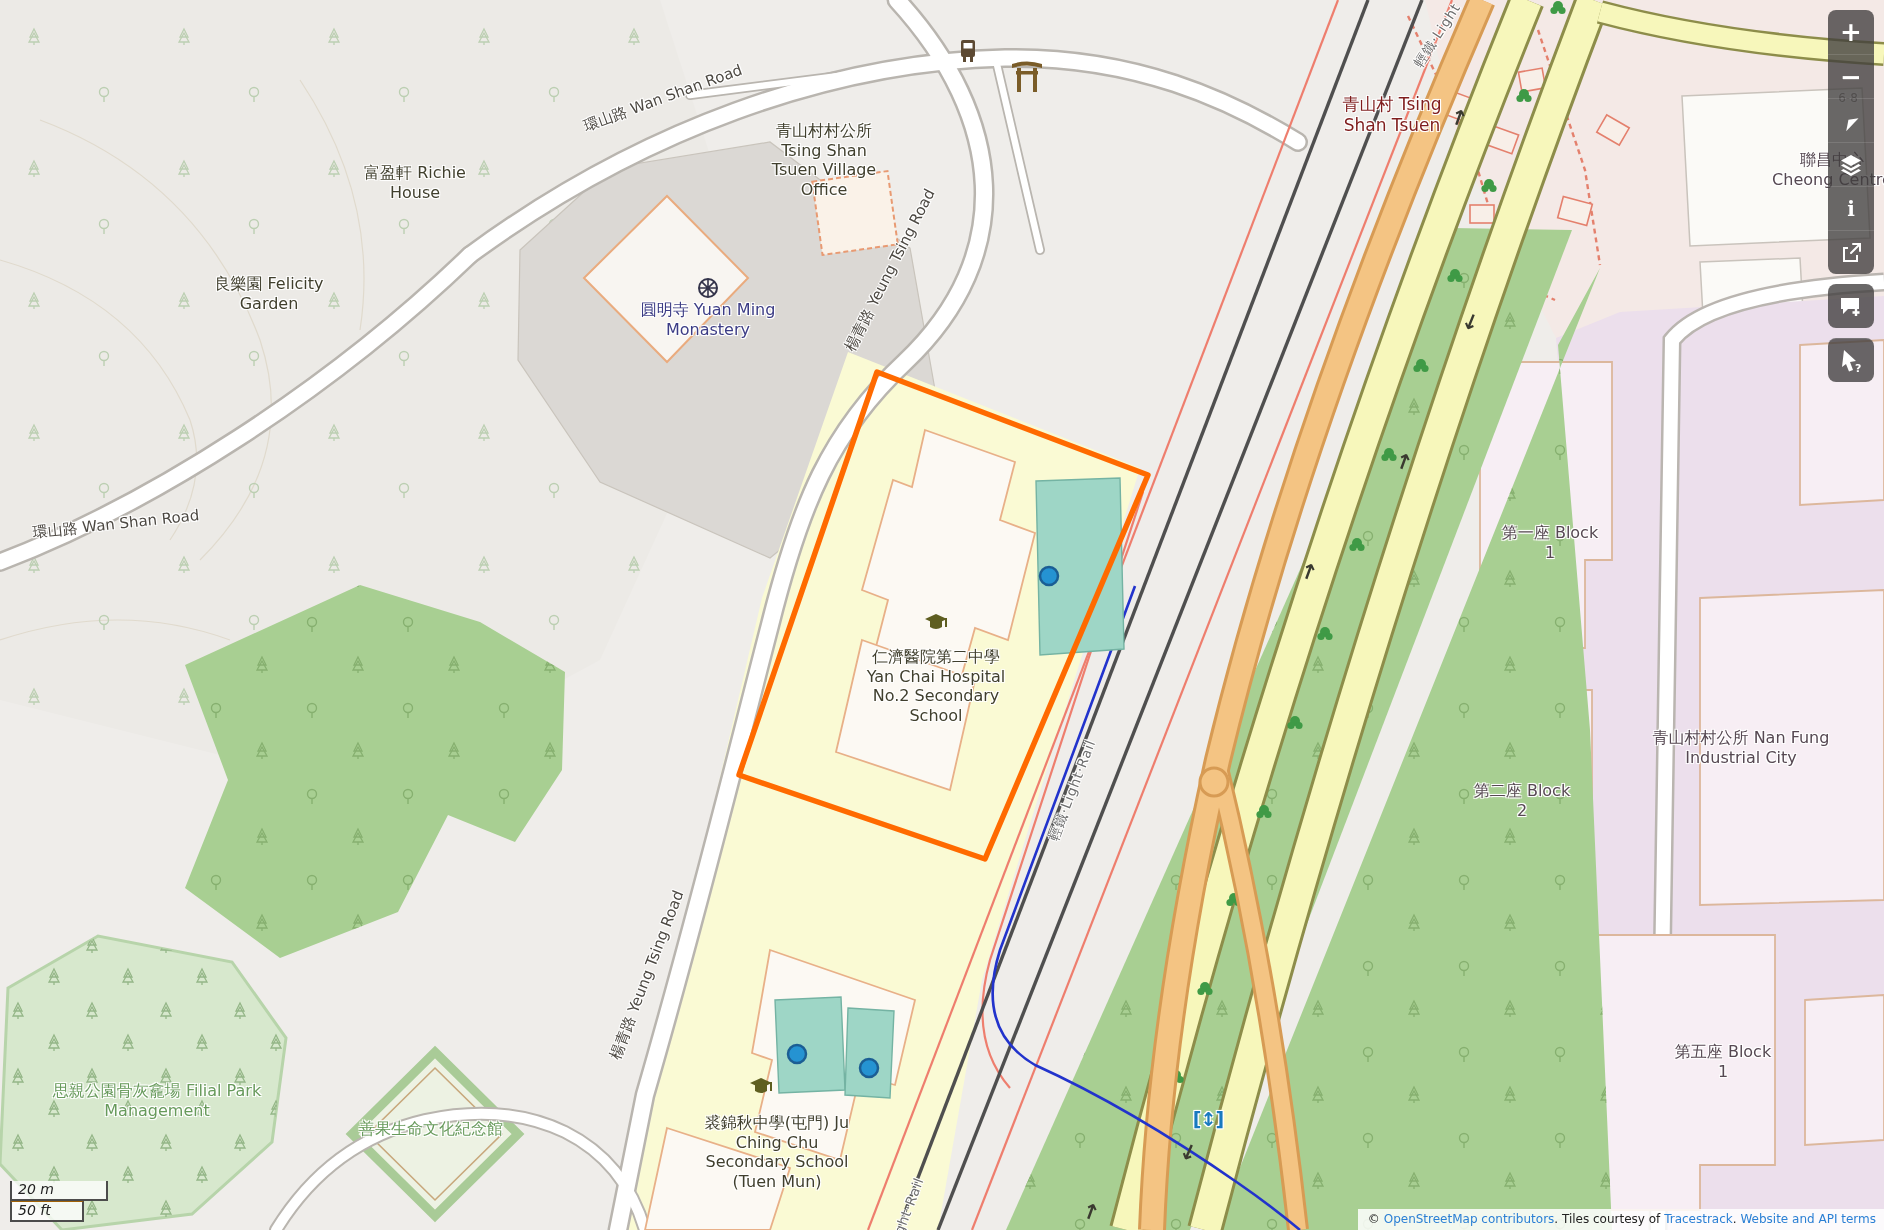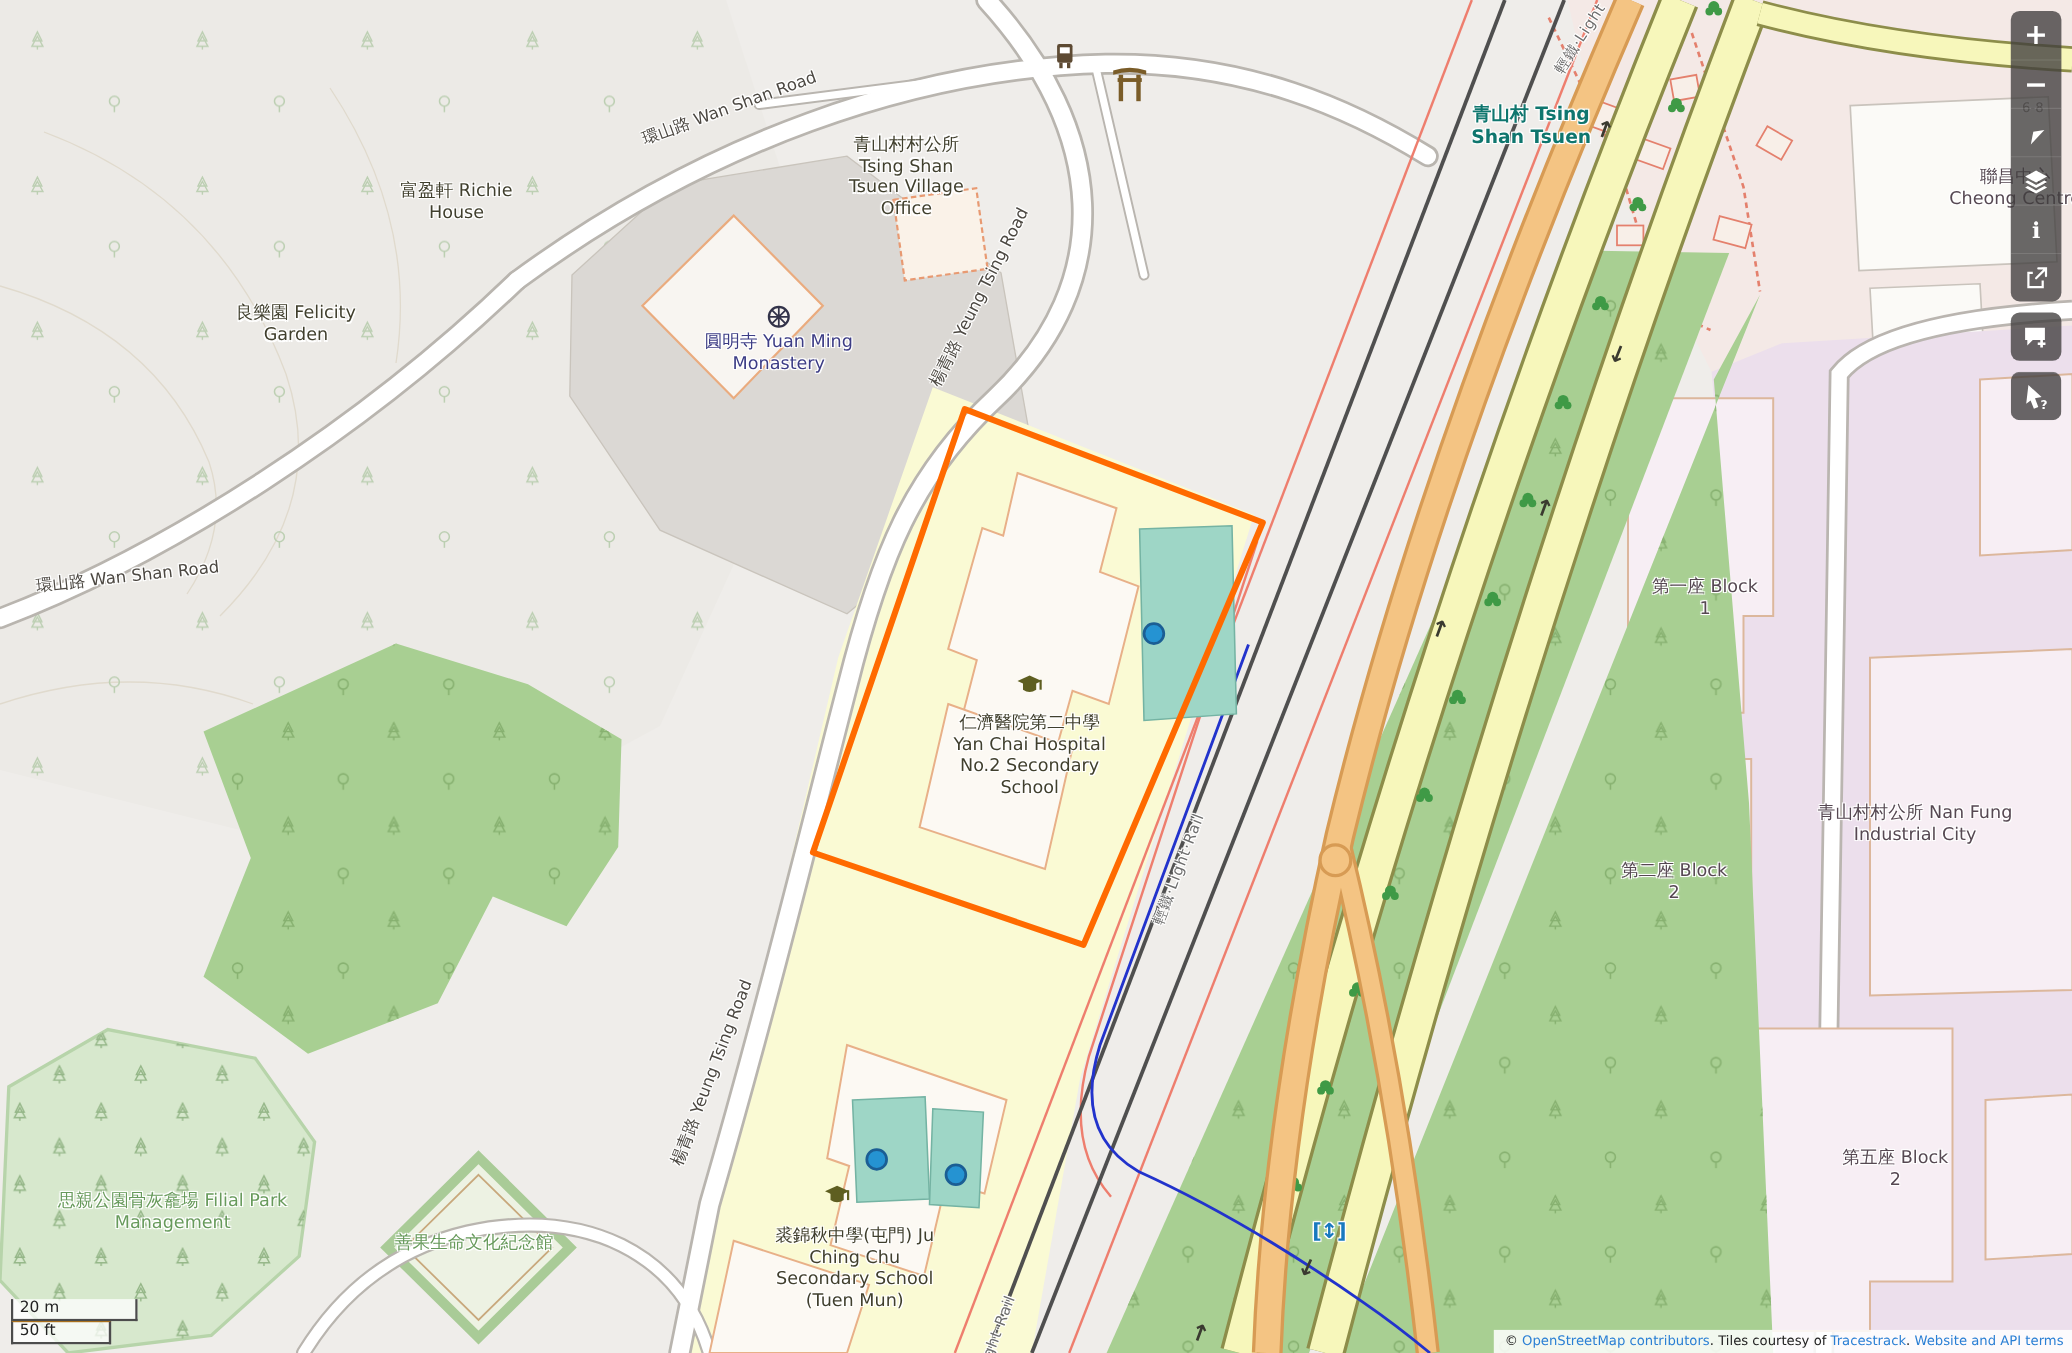--- a/index.html
+++ b/index.html
@@ -7,40 +7,40 @@
        font-family:"DejaVu Sans","Liberation Sans",sans-serif;background:#efedea;}
   #map{position:absolute;inset:0;cursor:default;}
   #map svg{position:absolute;left:0;top:0;}
   
   .lbl{position:absolute;transform:translate(-50%,-50%) rotate(var(--r,0deg));
        text-align:center;font-size:16px;line-height:1.22;color:#45453a;
        text-shadow:-1px -1px 0 #fff,1px -1px 0 #fff,-1px 1px 0 #fff,1px 1px 0 #fff,0 0 3px #fff;
        pointer-events:none;z-index:3;}
   .road{white-space:nowrap;font-size:15px;color:#4c4842;}
   .rail{white-space:nowrap;font-size:13.5px;color:#6e6e6e;letter-spacing:1px;}
-  .place{font-weight:bold;color:#0f766e;font-size:17px;}
+  .place{font-weight:normal;color:#7f1d1d;font-size:17px;}
   .navy{color:#3c3c85;}
   .green{color:#679a5b;}
   .poi{color:#403f2d;}
   .indus{color:#564852;}
   .hn{font-size:12px;color:#8a8680;}
   .station{font-size:19px;font-weight:bold;color:#1879bf;letter-spacing:-1px;}
   
   .ctrls{position:absolute;right:10px;top:10px;z-index:9;display:flex;flex-direction:column;gap:10px;}
   .grp{background:rgba(64,62,62,.78);border-radius:8px;display:flex;flex-direction:column;overflow:hidden;}
   .mapbtn{width:46px;height:44px;border:0;background:transparent;color:#fff;cursor:pointer;
           display:flex;align-items:center;justify-content:center;font-family:inherit;
           font-size:26px;font-weight:bold;padding:0;}
   .mapbtn + .mapbtn{border-top:1px solid rgba(255,255,255,.12);}
   .solo{background:rgba(64,62,62,.78);border-radius:8px;}
   .mapbtn svg{display:block;}
   
   .scale{position:absolute;left:10px;bottom:8px;z-index:8;font-size:14px;color:#222;}
   .sbar{background:rgba(255,255,255,.75);border:2px solid #4c4c4c;border-top:none;
-        padding:0 21px 1px 6px;line-height:17px;}
+        padding:0 4px 1px 6px;line-height:17px;font-style:italic;}
   .sbar.metric{width:84px;}
   .sbar.imperial{width:60px;border-top:1px solid #a16207;position:relative;}
   .sbar.imperial::after{content:"";position:absolute;right:-2px;top:0;bottom:0;border-right:2px solid #4c4c4c;}
   
   .attrib{position:absolute;right:0;bottom:0;z-index:8;background:rgba(255,255,255,.85);
           font-size:12px;color:#222;padding:3px 8px 4px 10px;white-space:nowrap;}
   .attrib a{color:#2a7fd4;text-decoration:none;cursor:pointer;}
 </style>
 </head>
 <body>
@@ -284,21 +284,21 @@
   <div class="lbl poi" style="left:269px;top:294px;width:130px">良樂園 Felicity Garden</div>
   <div class="lbl place" style="left:1392px;top:115px;width:140px">青山村 Tsing Shan Tsuen</div>
   <div class="lbl indus" style="left:1832px;top:170px;width:120px">聯昌中心 Cheong Centre</div>
   <div class="lbl hn" style="left:1848px;top:98px">6-8</div>
   <div class="lbl poi" style="left:936px;top:686px;width:152px">仁濟醫院第二中學 Yan Chai Hospital No.2 Secondary School</div>
   <div class="lbl poi" style="left:777px;top:1152px;width:168px">裘錦秋中學(屯門) Ju Ching Chu Secondary School (Tuen Mun)</div>
   <div class="lbl green" style="left:157px;top:1101px;width:220px">思親公園骨灰龕場 Filial Park Management</div>
   <div class="lbl green" style="left:431px;top:1129px;width:150px">善果生命文化紀念館</div>
   <div class="lbl indus" style="left:1550px;top:543px;width:110px">第一座 Block 1</div>
   <div class="lbl indus" style="left:1522px;top:801px;width:110px">第二座 Block 2</div>
-  <div class="lbl indus" style="left:1723px;top:1062px;width:110px">第五座 Block 2</div>
+  <div class="lbl indus" style="left:1723px;top:1062px;width:110px">第五座 Block 1</div>
   <div class="lbl indus" style="left:1741px;top:748px;width:190px">青山村村公所 Nan Fung Industrial City</div>
   <div class="lbl rail" style="left:1437px;top:35px;--r:-57deg">輕鐵·Light</div>
   <div class="lbl rail" style="left:1072px;top:790px;--r:-69deg">輕鐵·Light·Rail</div>
   <div class="lbl rail" style="left:908px;top:1208px;--r:-69deg">ight·Rail</div>
   <div class="lbl station" style="left:1208px;top:1120px">[↕]</div>
 </div>
 
 <div class="ctrls">
   <div class="grp">
     <button class="mapbtn">+</button>

